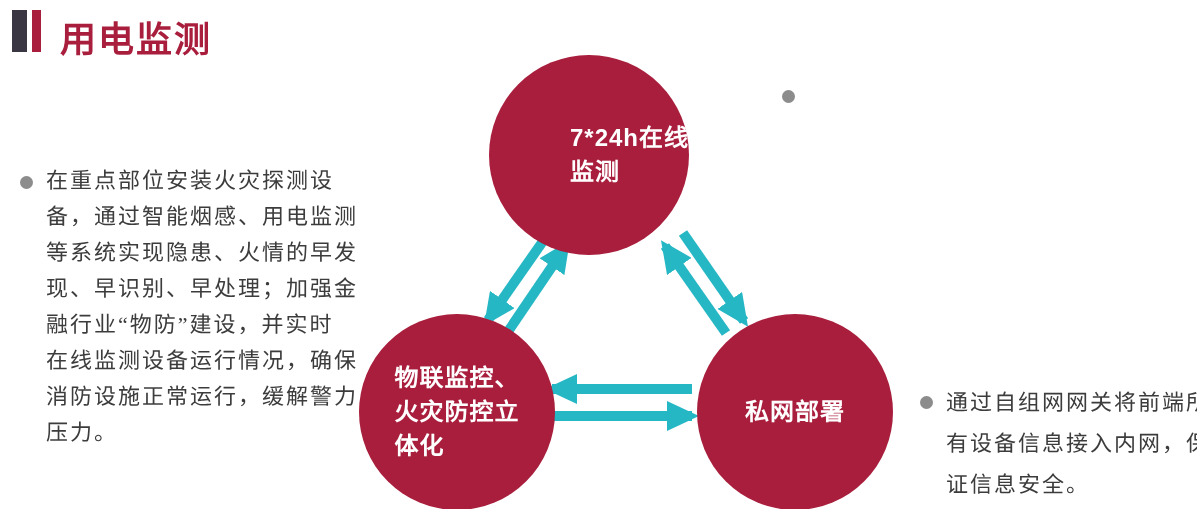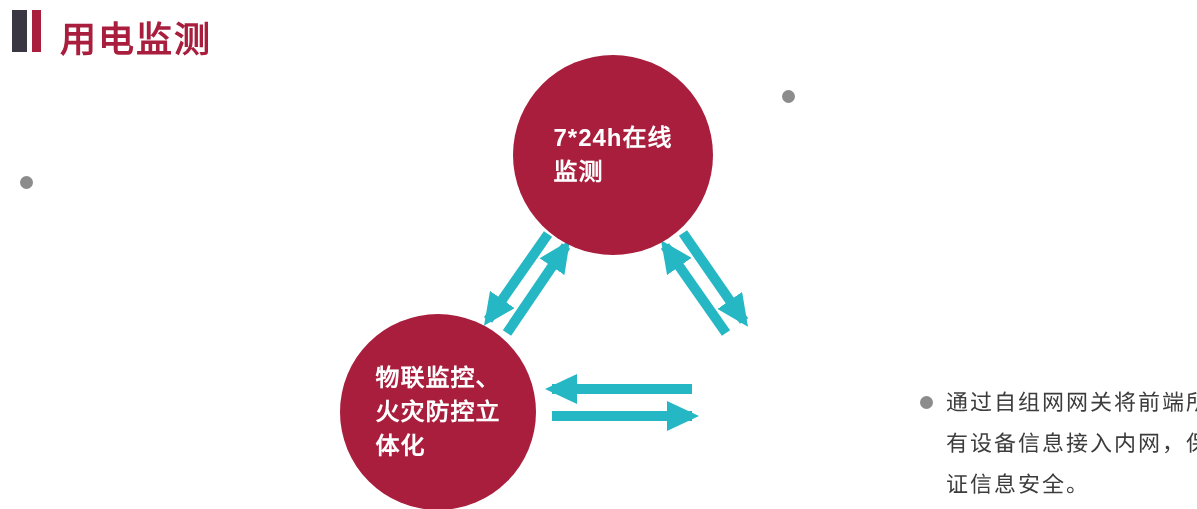--- a/index.html
+++ b/index.html
@@ -27,22 +27,22 @@
   .arrows .ah-fill { fill:var(--arrow, #26B7C5); }
 
   
   .circle {
     position:absolute; border-radius:50%;
     background:var(--accent, #A81E3C); color:#ffffff;
     display:flex; align-items:center; justify-content:center;
     font-weight:bold; font-size:24px; line-height:34px; letter-spacing:1px;
   }
   .circle .label { white-space:pre-line; text-align:left; }
-  .c-top   { left:513px; top:55px;  width:200px; height:200px; }
-  .c-left  { left:340px; top:314px; width:196px; height:196px;font-family:Liberation Serif, serif; }
+  .c-top   { left:489px; top:55px;  width:200px; height:200px;justify-content:flex-end; }
+  .c-left  { left:359px; top:314px; width:196px; height:196px;font-family:Liberation Serif, serif; }
   .c-right { left:697px; top:314px; width:196px; height:196px; }
   .c-right .label { text-align:center; }
 
   
   .dot {
     position:absolute; width:13px; height:13px; border-radius:50%;
     background:var(--bullet, #8C8C8C);
   }
   .dot-left { left:20px;  top:176px; }
   .dot-tr   { left:782px; top:90px;  }
@@ -85,22 +85,33 @@
 
   <div class="circle c-top">
     <span class="label">7*24h在线
 监测</span>
   </div>
   <div class="circle c-left">
     <span class="label">物联监控、
 火灾防控立
 体化</span>
   </div>
+  <div class="circle c-right">
+    <span class="label">私网部署</span>
+  </div>
 
   <span class="dot dot-left"></span>
+  <p class="point p-left">在重点部位安装火灾探测设
+备，通过智能烟感、用电监测
+等系统实现隐患、火情的早发
+现、早识别、早处理；加强金
+融行业“物防”建设，并实时
+在线监测设备运行情况，确保
+消防设施正常运行，缓解警力
+压力。</p>
 
   <span class="dot dot-tr"></span>
 
   <span class="dot dot-br"></span>
   <p class="point p-br">通过自组网网关将前端所
 有设备信息接入内网，保
 证信息安全。</p>
 
 </div>
 

